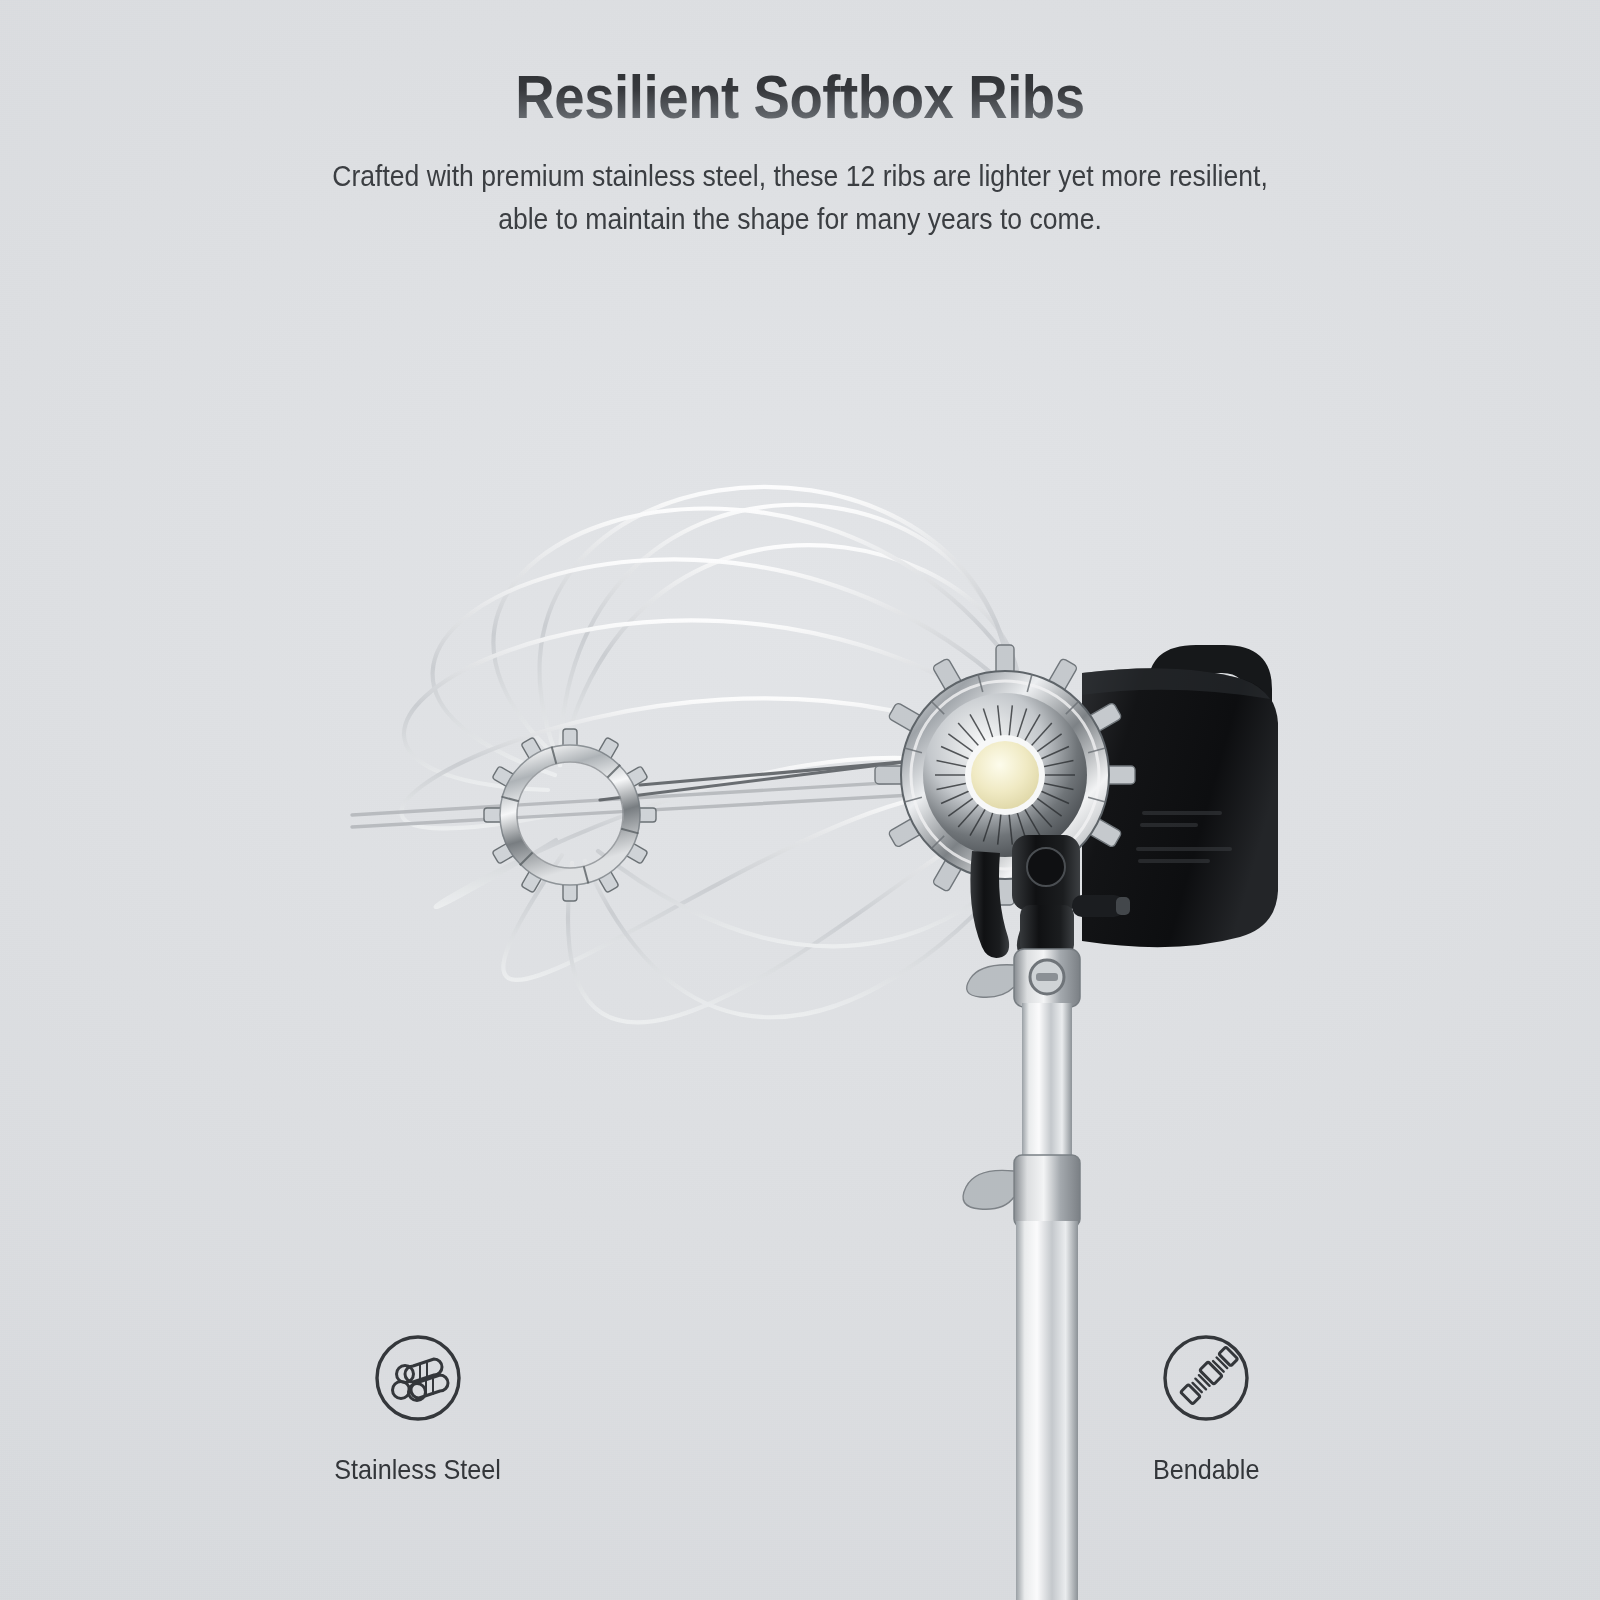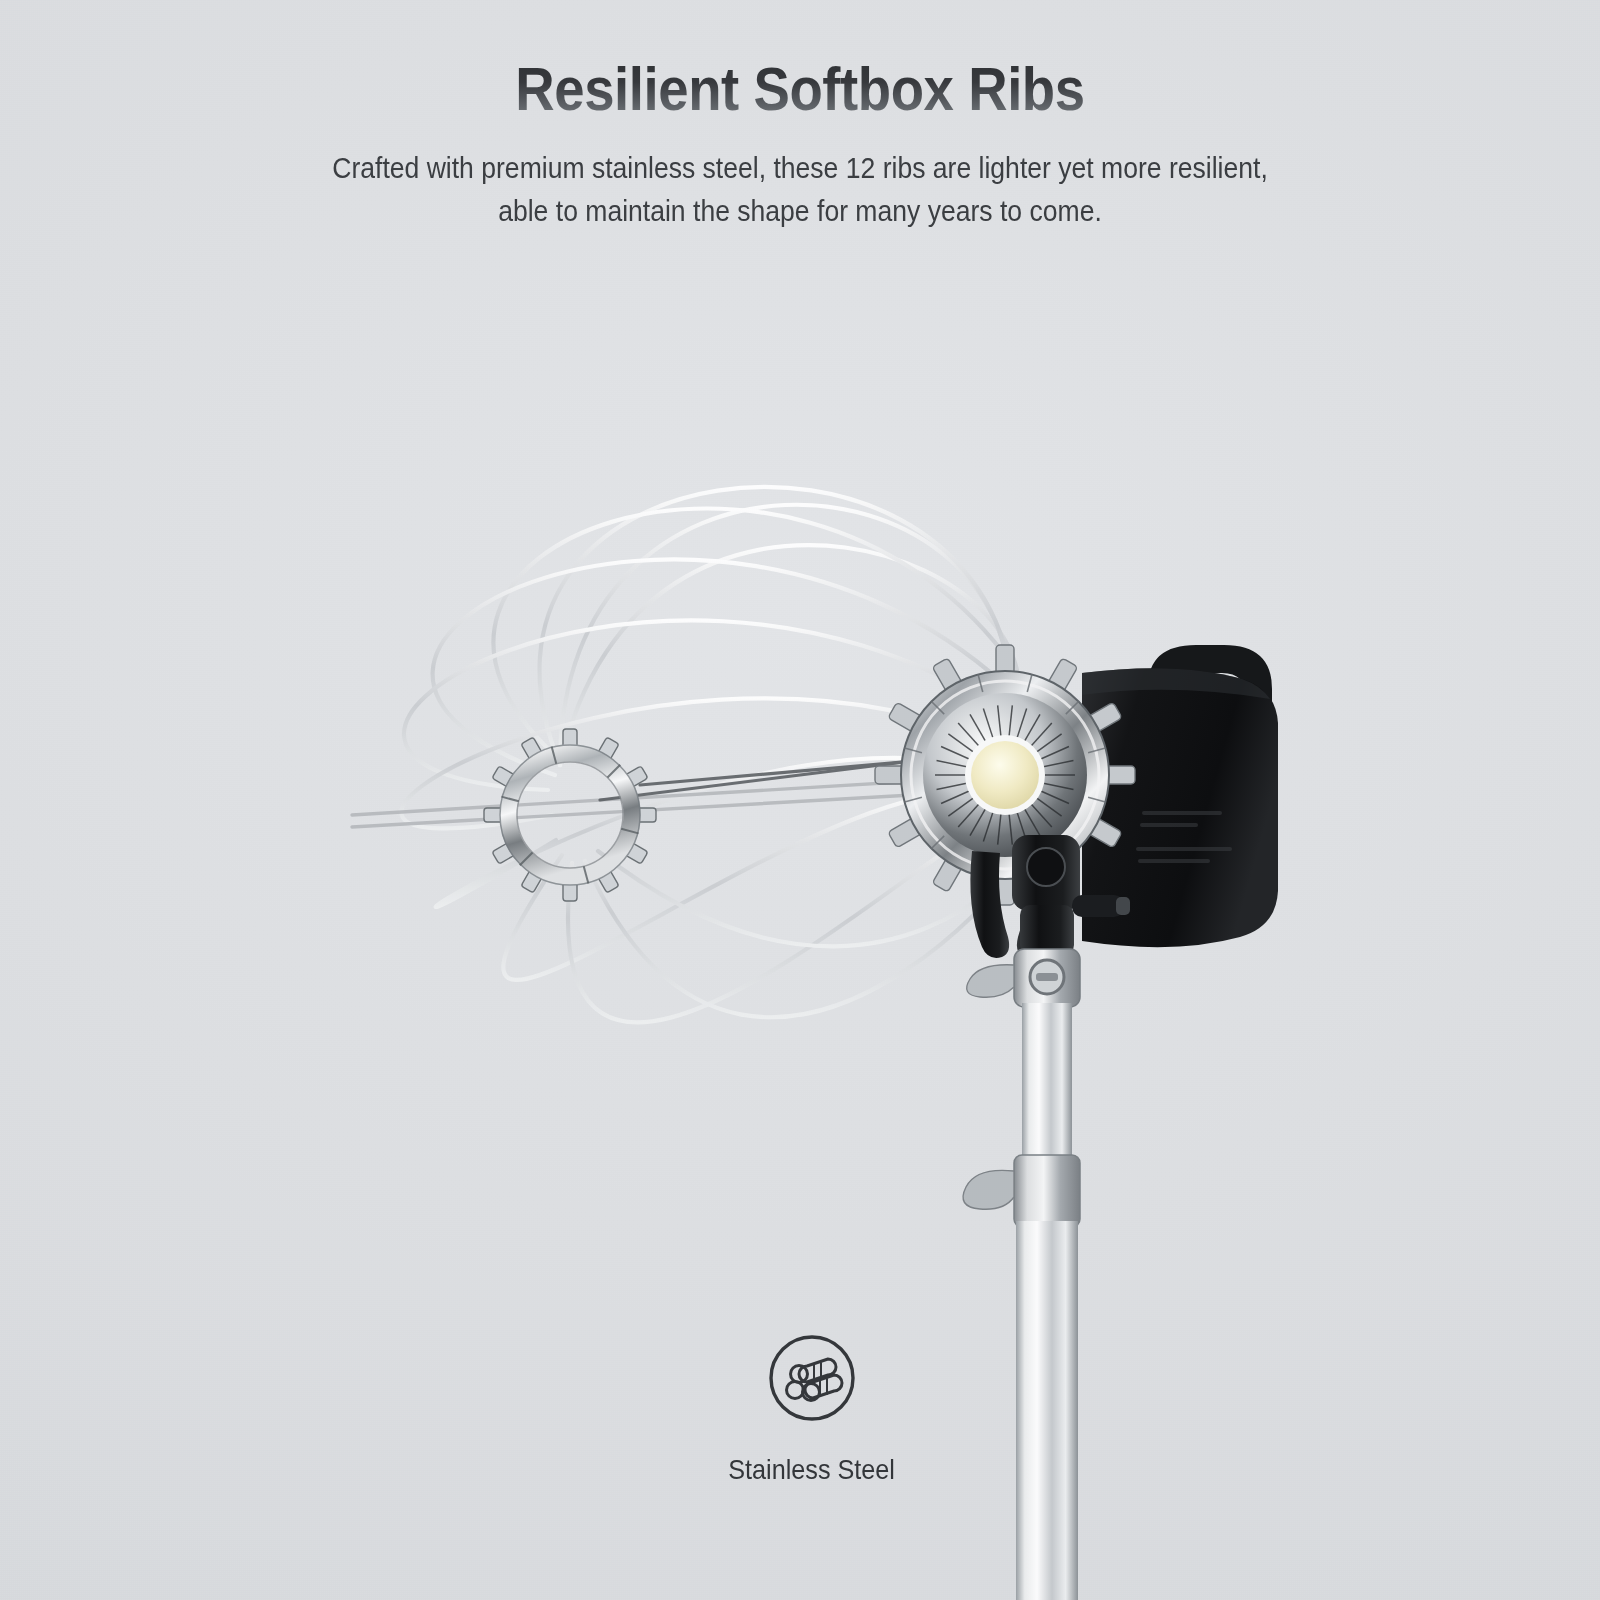--- a/index.html
+++ b/index.html
@@ -21,21 +21,21 @@
     position:absolute; inset:0;
     opacity:.55;
     background-image:
       repeating-linear-gradient(0deg, rgba(255,255,255,.05) 0 1px, rgba(0,0,0,.025) 1px 2px),
       repeating-linear-gradient(90deg, rgba(255,255,255,.045) 0 1px, rgba(0,0,0,.022) 1px 2px);
     mix-blend-mode:overlay;
     pointer-events:none;
   }
 
   
-  #header { position:absolute; top:0; left:0; width:1600px; text-align:center; }
+  #header { position:absolute; top:8px; left:0; width:1600px; text-align:center; }
   #title {
     margin-top:56px;
     font-size:62px;
     font-weight:700;
     letter-spacing:-0.5px;
     font-stretch:condensed;
     transform:scaleX(.88);
     background:linear-gradient(180deg,#2e3134 0%,#37393d 40%,#5f6368 78%,#7d8184 100%);
     -webkit-background-clip:text;
     background-clip:text;
@@ -515,16 +515,31 @@
           <circle cx="33" cy="42" r="8.5"></circle>
           <circle cx="29" cy="58" r="8.5"></circle>
           <circle cx="45" cy="60" r="8.5"></circle>
           <path d="M48 33 L48 48 M55 31 L55 46 M54 49 L54 64 M61 47 L61 62" stroke-width="2"></path>
         </g>
       </svg>
     </div>
     <div class="flabel">Stainless Steel</div>
   </div>
 
+  <div class="feature">
+    <div class="ficon">
+      <svg width="92" height="92" viewBox="0 0 92 92" fill="none" stroke="#34373b" stroke-width="3.4" stroke-linecap="round" stroke-linejoin="round">
+        <circle cx="46" cy="46" r="41"></circle>
+        <g transform="rotate(-45 46 46)" stroke-width="3">
+          <rect x="18" y="38" width="11" height="17" rx="2"></rect>
+          <path d="M33 40 L33 53 M38 39 L38 54 M43 39 L43 54" stroke-width="2.4"></path>
+          <rect x="47" y="36" width="12" height="20" rx="2"></rect>
+          <path d="M63 39 L63 54 M68 39 L68 54" stroke-width="2.4"></path>
+          <rect x="72" y="38" width="10" height="17" rx="2"></rect>
+        </g>
+      </svg>
+    </div>
+    <div class="flabel">Bendable</div>
+  </div>
 
 
 
 </div>
 
 </body></html>

